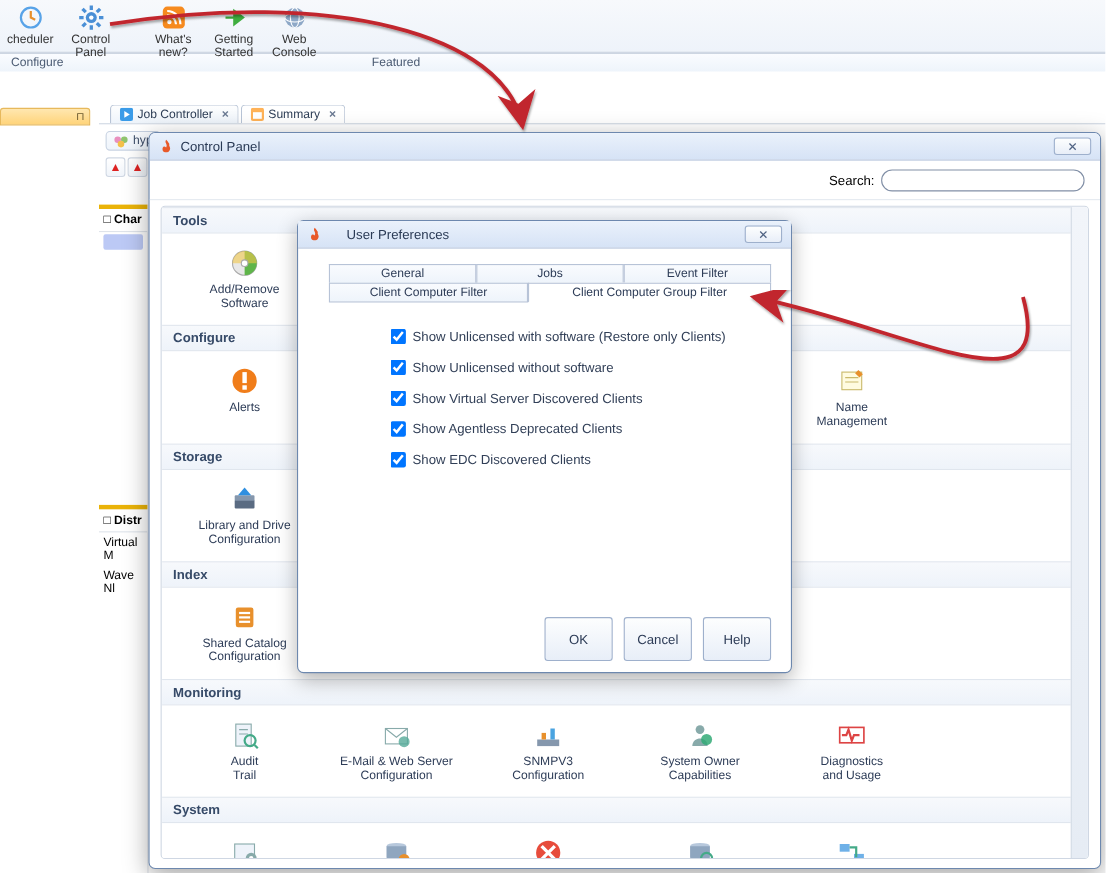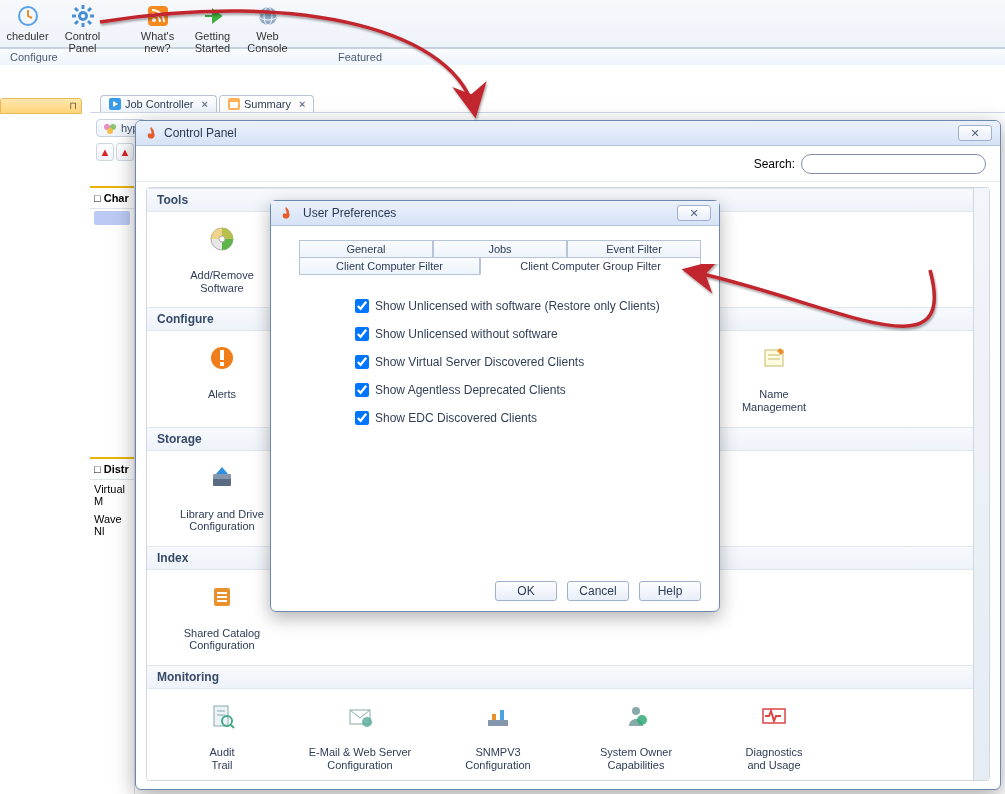--- a/index.html
+++ b/index.html
@@ -25,55 +25,55 @@
   .doc-tabs { position:absolute; left:0; top:5px; right:0; height:22px; display:flex; align-items:flex-end; padding-left:10px; gap:2px; border-bottom:1px solid #cfd7e3; }
   .doc-tab { display:flex; align-items:center; gap:4px; padding:2px 8px; border:1px solid #b8c4d6; border-bottom:none; border-radius:4px 4px 0 0; background:linear-gradient(#fefefe,#eef4fb); font-size:11px; color:#2d3d55; cursor:pointer;}
   .doc-tab.active { background:#fff; }
   .doc-tab .tx { color:#6b7a93; margin-left:4px; font-weight:bold; }
   .doc-toolbar { position:absolute; left:0; top:27px; right:0; height:70px; }
   .doc-toolbar .hyp { position:absolute; left:6px; top:6px; height:18px; display:flex; align-items:center; gap:4px; font-size:11px; color:#3b4b66; padding:1px 6px; background:linear-gradient(#f9fbfe,#eef4fb); border:1px solid #c7d2e2; border-radius:4px;}
   .doc-toolbar .icons { position:absolute; left:6px; top:30px; display:flex; gap:2px; }
   .doc-toolbar .icons span { width:18px; height:18px; border:1px solid #cfd7e3; border-radius:3px; display:flex; align-items:center; justify-content:center; font-size:11px; background:linear-gradient(#fff,#f0f4fa);}
 
   .panel-left-strip { position:absolute; left:0; top:100px; width:45px; bottom:0; border-right:1px solid #dfe4eb; }
-  .panel-left-strip .groupHdr { font-weight:bold; font-size:11px; padding:4px 4px; border-top:2px solid #eab308; border-bottom:1px solid #dfe4eb; background:#fff;}
+  .panel-left-strip .groupHdr { font-weight:bold; font-size:11px; padding:4px 4px; border-top:4px solid #eab308; border-bottom:1px solid #dfe4eb; background:#fff;}
   .panel-left-strip .cell { font-size:11px; padding:3px 4px; }
   .panel-left-strip .bluecell { background:#bcc9f5; height:14px; margin:2px 4px; border-radius:2px;}
 
   
   .cp-window { position:absolute; left:135px; top:120px; width:866px; height:670px; border:1px solid #6d88ae; border-radius:6px; background:#fff; box-shadow:0 6px 22px rgba(0,0,0,.35); overflow:hidden;}
   .cp-title { height:25px; background:linear-gradient(#eaf1fb,#d6e3f6); border-bottom:1px solid #b5c4dc; display:flex; align-items:center; gap:6px; padding:0 8px; font-size:12px; color:#2a3a55;}
   .cp-title .flame { width:14px; height:14px; }
   .cp-title .closebtn { margin-left:auto; width:34px; height:16px; border:1px solid #9eb0cc; border-radius:3px; background:linear-gradient(#fdfefe,#e8eef8); display:flex; align-items:center; justify-content:center; font-size:11px; color:#506383; cursor:pointer;}
   .cp-search { height:36px; display:flex; align-items:center; justify-content:flex-end; padding:0 14px; gap:6px; font-size:12px; border-bottom:1px solid #e4e9f0;}
   .cp-search input { width:185px; height:20px; border:1px solid #818fa6; border-radius:10px; padding:0 8px; font-size:12px;}
   .cp-body { position:absolute; left:10px; right:10px; top:66px; bottom:8px; border:1px solid #cfd7e3; border-radius:4px; overflow:auto; background:#fff; display:flex; }
   .cp-content { flex:1; }
   .cp-scroll { width:16px; background:linear-gradient(#f2f5fa,#e6ecf4); border-left:1px solid #cfd7e3;}
   .section-head { background:linear-gradient(#f7f9fc,#eef3fa); border-top:1px solid #e0e6ee; border-bottom:1px solid #e0e6ee; font-weight:bold; color:#364a68; padding:4px 10px; font-size:12px;}
   .section-body { display:flex; flex-wrap:wrap; padding:6px 6px; gap:0px; }
   .tool-item { width:138px; display:flex; flex-direction:column; align-items:center; padding:6px 4px; cursor:pointer; border:1px solid transparent; border-radius:4px;}
   .tool-item.highlight { border-color:#7fb3ff; background:linear-gradient(#eef6ff,#dcefff);}
   .tool-item .ti-icon { width:30px; height:28px; display:flex; align-items:center; justify-content:center;}
-  .tool-item .ti-label { font-size:11px; text-align:center; color:#2d3c57; line-height:1.15; margin-top:16px;}
+  .tool-item .ti-label { font-size:11px; text-align:center; color:#2d3c57; line-height:1.15; margin-top:4px;}
 
   
   .up-dialog { position:absolute; left:270px; top:200px; width:450px; height:412px; border:1px solid #6d88ae; border-radius:6px; background:#fff; box-shadow:0 6px 18px rgba(0,0,0,.3);}
-  .up-title { height:25px; background:linear-gradient(#eaf1fb,#d6e3f6); border-bottom:1px solid #b5c4dc; display:flex; align-items:center; gap:10px; padding:0 8px; font-size:12px; color:#2a3a55;}
+  .up-title { height:25px; background:linear-gradient(#eaf1fb,#d6e3f6); border-bottom:1px solid #b5c4dc; display:flex; align-items:center; gap:22px; padding:0 8px; font-size:12px; color:#2a3a55;}
   .up-title .closebtn { margin-left:auto; width:34px; height:16px; border:1px solid #9eb0cc; border-radius:3px; background:linear-gradient(#fdfefe,#e8eef8); display:flex; align-items:center; justify-content:center; font-size:11px; color:#506383; cursor:pointer;}
   .up-tabs-wrap { padding-top:14px;}
   .up-tabs-row { display:flex; margin-left:28px; margin-right:18px;}
   .up-tab { flex:1; text-align:center; font-size:11px; color:#2d3c57; border:1px solid #b7c3d7; background:linear-gradient(#f9fbfe,#eef4fb); padding:2px 0; cursor:pointer;}
   .up-tabs-row.row1 .up-tab { border-bottom:none;}
   .up-tab.active { background:#fff; border-bottom-color:#fff; }
   .up-body { position:absolute; left:10px; right:10px; top:70px; bottom:44px;margin-top:20px;}
   .chk { display:flex; align-items:center; gap:6px; font-size:12px; color:#313f57; margin:8px 0 14px 74px;}
   .chk input { width:14px; height:14px;}
   .up-buttons { position:absolute; bottom:10px; right:18px; display:flex; gap:10px;}
-  .up-buttons button { width:62px; height:20px; border:1px solid #9eb0cc; border-radius:3px; background:linear-gradient(#fdfefe,#e8eef8); font-size:12px; color:#2d3c57; cursor:pointer;}
+  .up-buttons button { width:62px; height:40px; border:1px solid #9eb0cc; border-radius:3px; background:linear-gradient(#fdfefe,#e8eef8); font-size:12px; color:#2d3c57; cursor:pointer;}
 
   
   .arrow { position:absolute; left:0; top:0; pointer-events:none;}
 </style>
 </head>
 <body>
 
 <div class="ribbon">
   <div class="ribbon-item">
     <div class="ri-icon">

